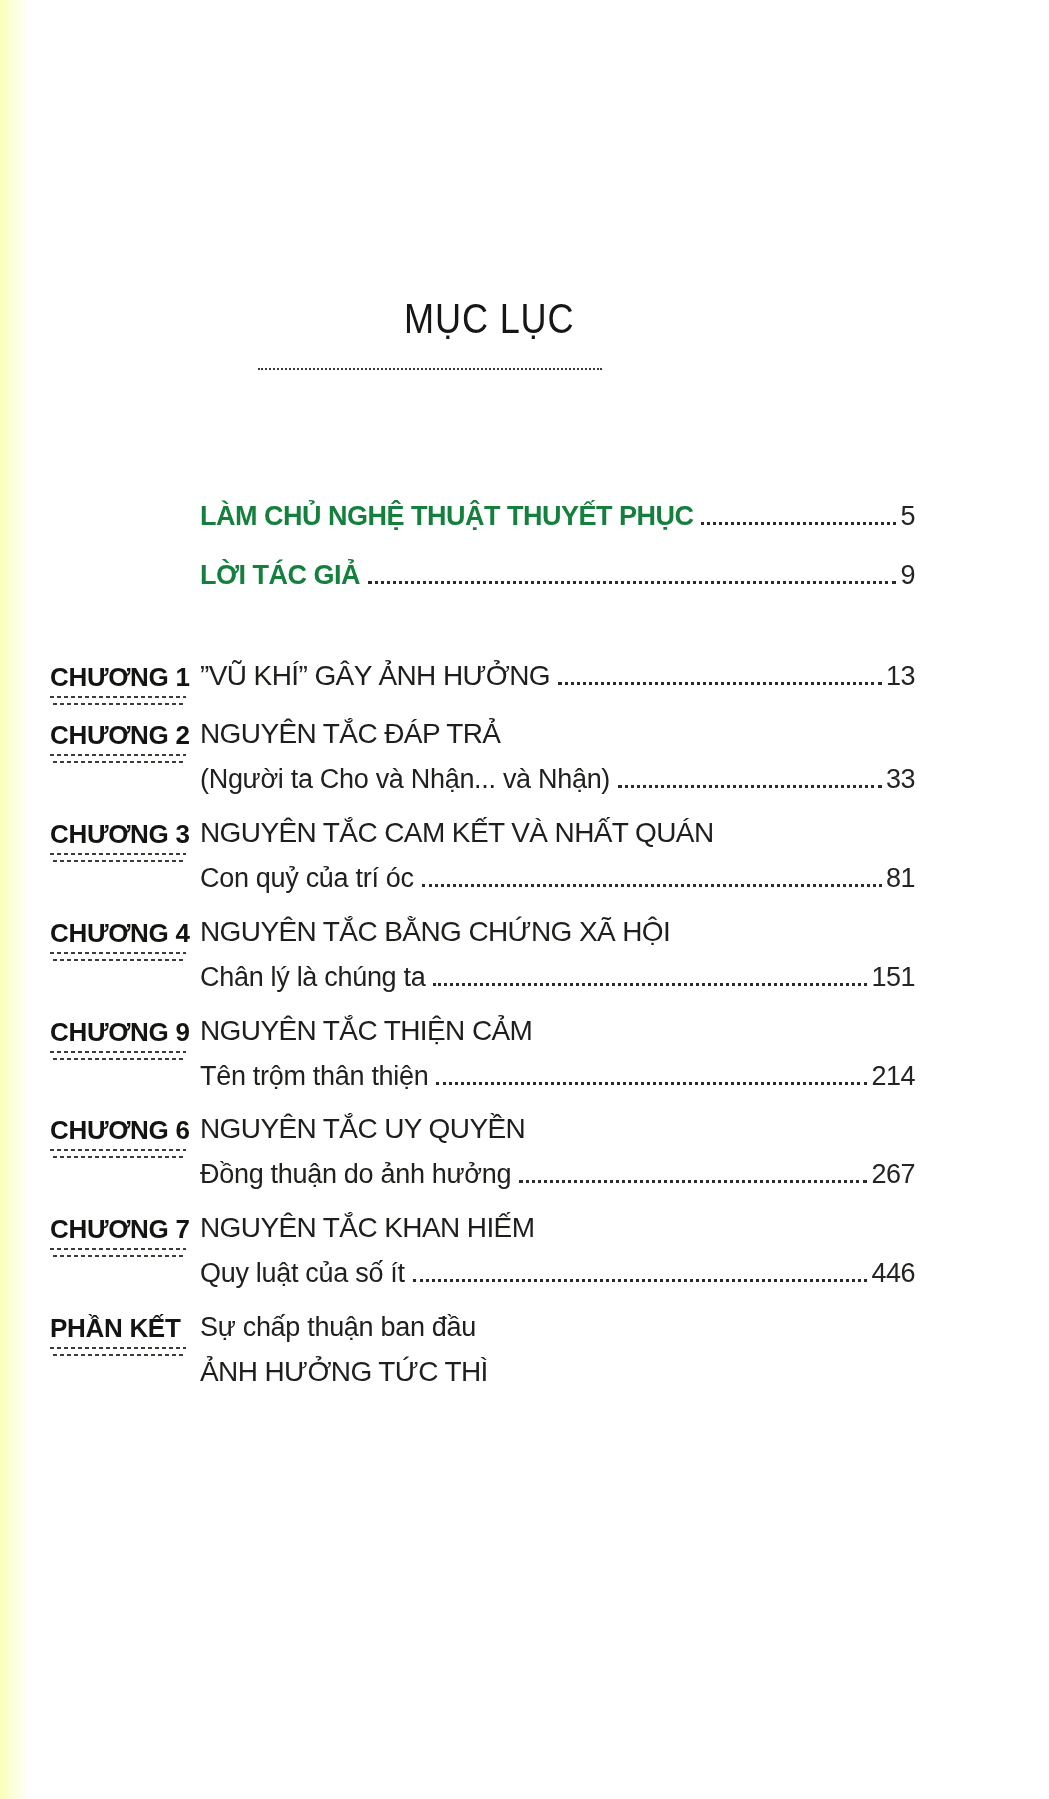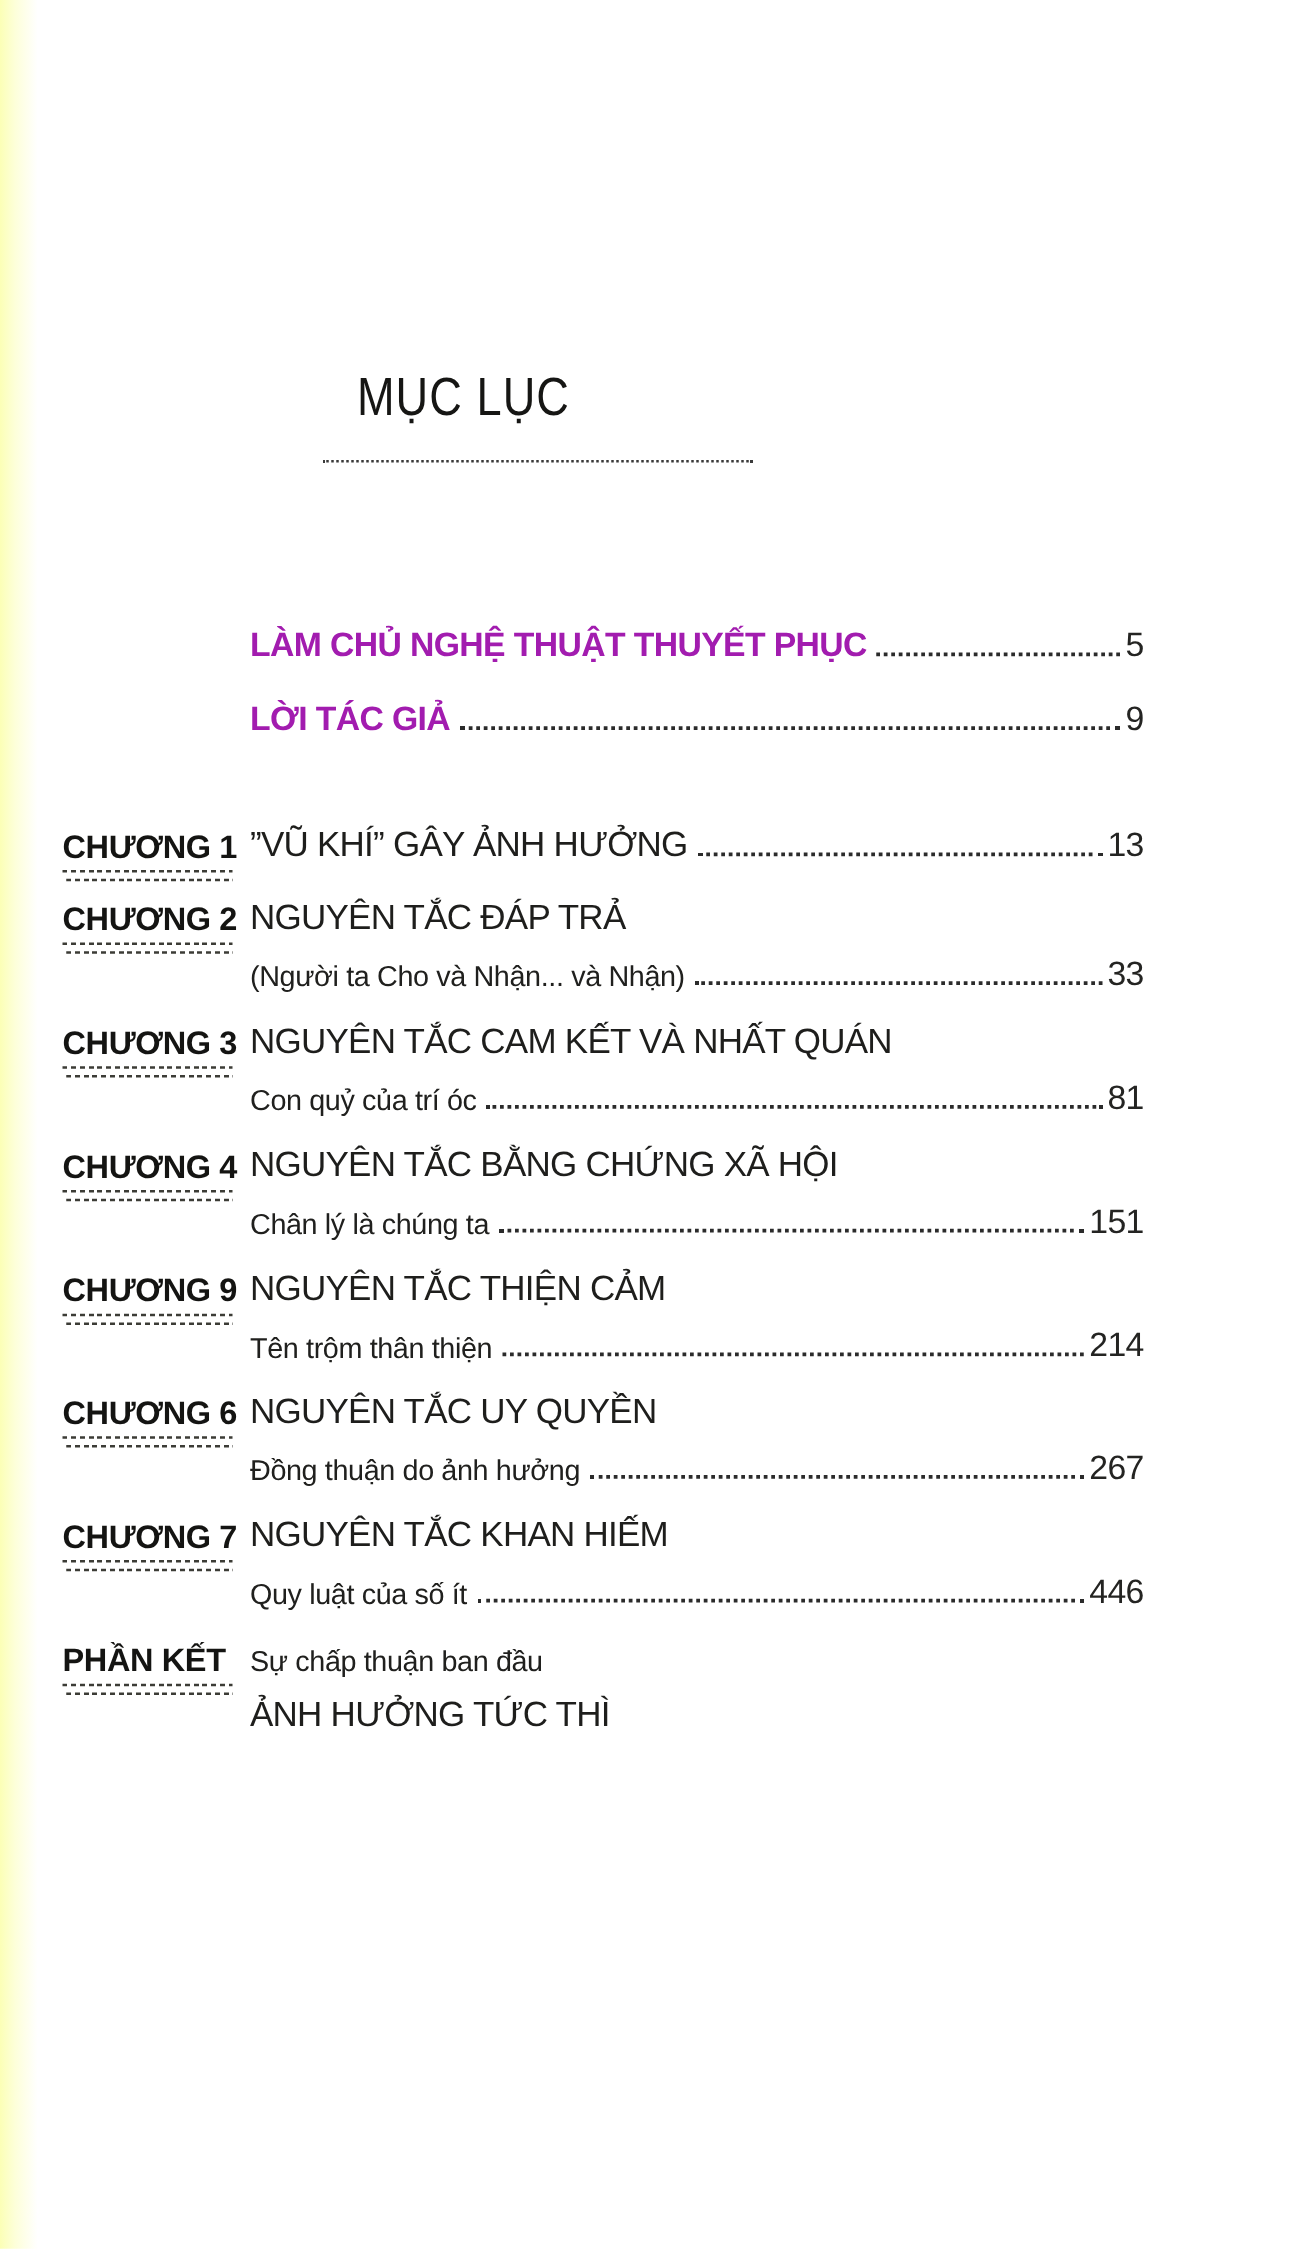--- a/index.html
+++ b/index.html
@@ -8,51 +8,51 @@
     position:relative;
     overflow:hidden;
     background:#ffffff;
     background-image:linear-gradient(90deg, #fbffb6 0px, #fdffd9 12px, #ffffff 30px);
     font-family:"Liberation Sans", sans-serif;
     color:#1e1e1c;
     -webkit-font-smoothing:antialiased;
   }
 
   
-  .title-block { position:absolute; top:292px; left:258px; width:344px; text-align:left; }
+  .title-block { position:absolute; top:292px; left:258px; width:344px; text-align:right; }
   .toc-title {
     font-size:43px; font-weight:500; letter-spacing:1px; line-height:52px;
     color:#161614; transform:scaleX(0.84); transform-origin:center;
   }
   .title-sep { margin-top:24px; height:0; border-bottom:2px dotted #3a3a3a; }
 
   
   .row, .ch-line, .lbl-line { display:flex; align-items:flex-end; height:45px; }
   .row { position:absolute; left:200px; right:134px; }
   .leader { flex:1; border-bottom:3px dotted #2b2b2b; margin:0 4px 5px 8px; }
   .page-num { font-size:27px; line-height:1; letter-spacing:-0.5px; color:#242422; white-space:nowrap; }
 
-  .fm-title { font-weight:700; font-size:27px; letter-spacing:-0.5px; line-height:1; color:#a21caf; white-space:nowrap; }
+  .fm-title { font-weight:700; font-size:27px; letter-spacing:-0.5px; line-height:1; color:#15803d; white-space:nowrap; }
 
   
   .chapter { position:absolute; left:50px; right:134px; }
   .ch-label { position:absolute; left:0; top:0; width:150px; }
   .lbl-text { font-weight:700; font-size:26px; letter-spacing:-0.3px; line-height:1; color:#141412; white-space:nowrap; }
   .squiggle {
     margin-top:6px; width:136px; height:10px;
     background-image:
       repeating-linear-gradient(90deg, #3c3c36 0 4px, rgba(0,0,0,0) 4px 7px),
       repeating-linear-gradient(90deg, #3c3c36 0 4px, rgba(0,0,0,0) 4px 7px);
     background-size:100% 2px, 100% 2px;
     background-position:0 0, 3px 7px;
     background-repeat:no-repeat;
   }
   .ch-content { margin-left:150px; }
   .ch-title { font-size:28px; line-height:1; letter-spacing:-0.6px; color:#1e1e1c; white-space:nowrap;text-align:center; }
-  .ch-sub   { font-size:23px; line-height:1; letter-spacing:-0.3px; color:#20201e; white-space:nowrap; }
+  .ch-sub   { font-size:27px; line-height:1; letter-spacing:-0.3px; color:#20201e; white-space:nowrap; }
 </style>
 </head>
 <body>
 
 <div class="title-block">
   <div class="toc-title">MỤC LỤC</div>
   <div class="title-sep"></div>
 </div>
 
 <div class="row" style="top:485px">

